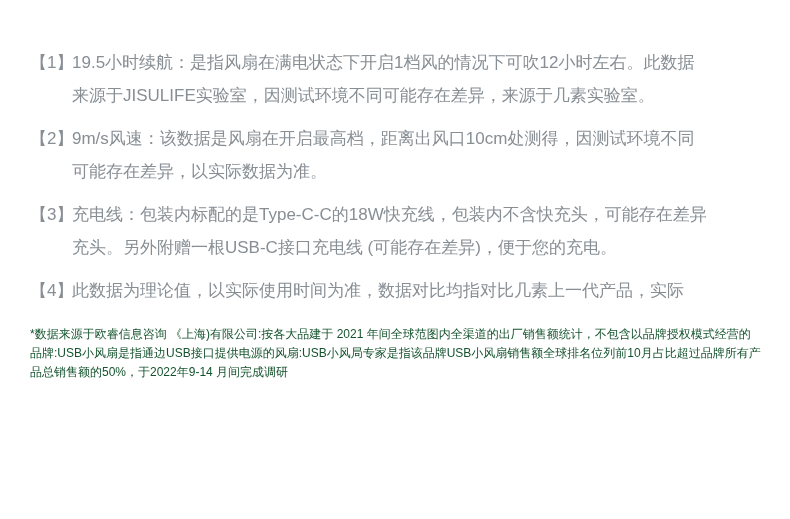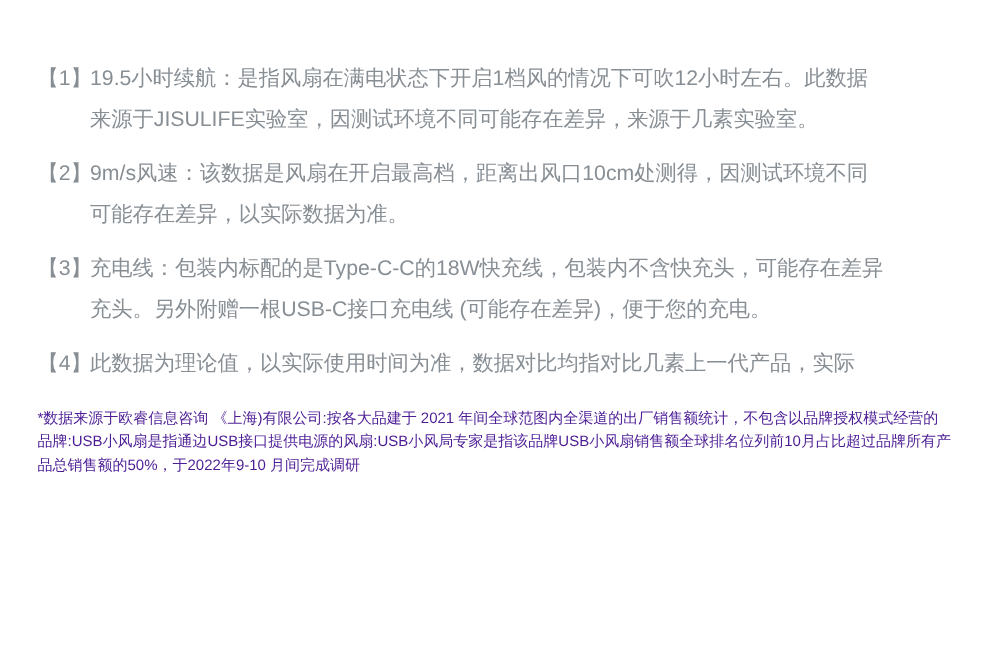--- a/index.html
+++ b/index.html
@@ -41,21 +41,21 @@
   .footnote .lines {
     flex: 1 1 auto;
     min-width: 0;
   }
   .footnote .line,
   .disclaimer .line {
     white-space: nowrap;
   }
   .disclaimer {
     margin-top: 18px;
-    color: #4c1d95;
+    color: #14532d;
     font-size: 12px;
     line-height: 19px;
   }
 </style>
 </head>
 <body>
 
 <div class="page">
 
   <section class="footnotes">
@@ -89,16 +89,16 @@
       <div class="lines">
         <div class="line">此数据为理论值，以实际使用时间为准，数据对比均指对比几素上一代产品，实际</div>
       </div>
     </div>
 
   </section>
 
   <footer class="disclaimer">
     <div class="line">*数据来源于欧睿信息咨询 《上海)有限公司:按各大品建于 2021 年间全球范图内全渠道的出厂销售额统计，不包含以品牌授权模式经营的</div>
     <div class="line">品牌:USB小风扇是指通边USB接口提供电源的风扇:USB小风局专家是指该品牌USB小风扇销售额全球排名位列前10月占比超过品牌所有产</div>
-    <div class="line">品总销售额的50%，于2022年9-10 月间完成调研</div>
+    <div class="line">品总销售额的50%，于2022年9-14 月间完成调研</div>
   </footer>
 
 </div>
 
 </body></html>

